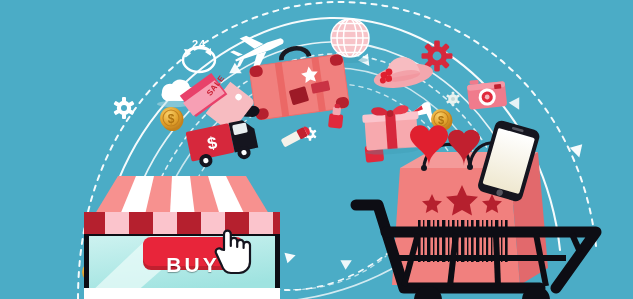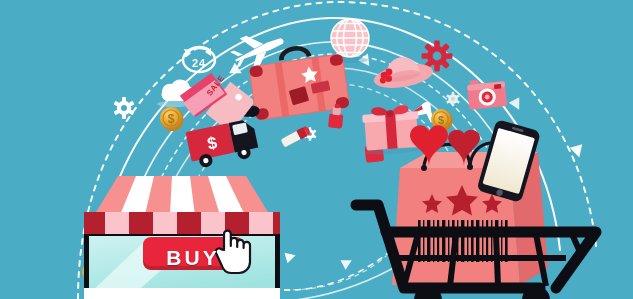--- a/index.html
+++ b/index.html
@@ -10,30 +10,31 @@
   #bg{position:absolute;inset:0;}
   .layer{position:absolute;inset:0;}
   svg{display:block;}
   .buy-label{
     position:absolute;
     font-family:"Liberation Sans",sans-serif;
     font-weight:bold;letter-spacing:3px;
     color:#ffffff;
     text-shadow:0 1px 1px rgba(0,0,0,.35);
     pointer-events:none;
+    margin-top:7px;
   }
   #buy-text{left:150px;top:246px;width:86px;text-align:center;font-size:21px;}
   #sale-text{
     position:absolute;left:205px;top:92px;
     font-size:8px;font-weight:bold;color:#c92033;
     letter-spacing:.5px;
     transform:rotate(-52deg);transform-origin:left top;
   }
   #num24{
-    position:absolute;left:186px;top:57px;width:26px;text-align:center;
+    position:absolute;left:186px;top:38px;width:26px;text-align:center;
     font-size:11px;font-weight:bold;color:#ffffff;letter-spacing:1px;
   }
 </style>
 </head>
 <body>
 
 <div id="stage">
 
   <div id="bg" style="background:#4bacc6;"></div>
 

